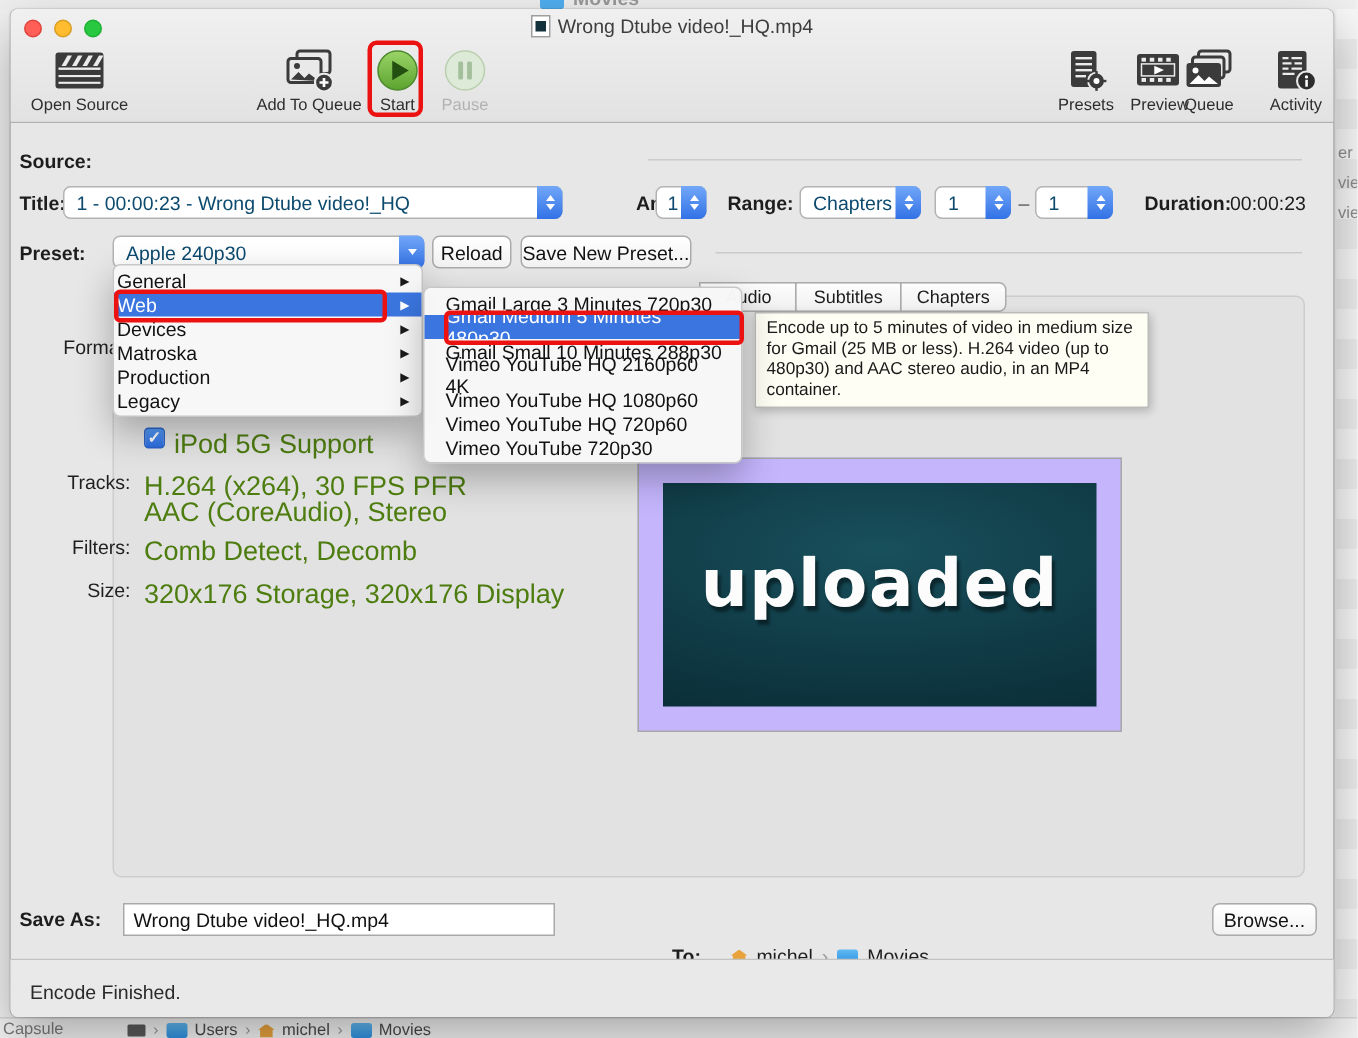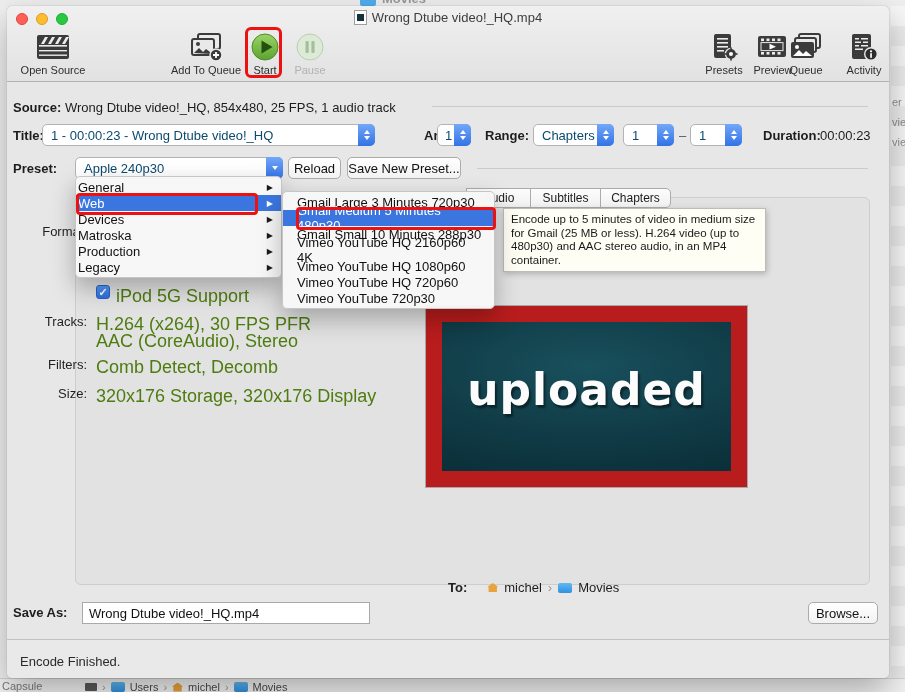--- a/index.html
+++ b/index.html
@@ -68,21 +68,21 @@
               border:1px solid #cdcdcd; border-radius:6px; }
   .tab { position:absolute; top:182px; height:20px; background:linear-gradient(#fdfdfd,#f0f0f0);
          border:1px solid #ababab; font-size:12px; color:#1c1c1c; display:flex; align-items:center; justify-content:center; z-index:2; }
   .gb-label { position:absolute; left:0; width:80px; text-align:right; font-size:13px; color:#1f1f1f; }
   .gb-val { position:absolute; font-size:18px; color:#4d7c0f; }
 
   .checkbox { position:absolute; width:14px; height:14px; border-radius:3px;
               background:linear-gradient(#549af7,#2d6de0); border:1px solid #2a62c8; color:#fff;
               font-size:11px; font-weight:bold; line-height:12px; text-align:center; }
 
-  .preview { position:absolute; left:418px; top:299px; width:323px; height:183px; background:#b91c1c;
+  .preview { position:absolute; left:418px; top:299px; width:323px; height:183px; background:#c4b5fd;
              border:1px solid #a8a8a8; padding:16px; z-index:1; }
   .preview-img { width:100%; height:100%; position:relative;
                  background:radial-gradient(ellipse 120% 90% at 50% 30%, #18505c 0%, #103b46 52%, #092b34 100%); }
   .uploaded { position:absolute; left:0; right:0; top:28%; text-align:center; color:#fcfcfc;
               font-family:"DejaVu Sans", sans-serif; font-weight:bold; font-size:44px; letter-spacing:1px;
               text-shadow:2px 3px 2px rgba(0,0,0,.45); }
 
   .menu { position:absolute; background:rgba(247,247,247,.98); border:1px solid #c6c6c6; border-radius:5px;
           box-shadow:0 10px 24px rgba(0,0,0,.28); padding:2px 0; }
   .menu.lvl1 { left:68px; top:170px; width:207px; z-index:10; }
@@ -94,21 +94,21 @@
   .menu-item.hl .arrow { color:#fff; }
   .rf-web   { left:69px;  top:187px; width:182px; height:22px; z-index:11; border-radius:4px; }
   .rf-gmail { left:289px; top:201px; width:200px; height:23px; z-index:13; border-radius:4px; }
 
   .tooltip { position:absolute; left:496px; top:202px; width:263px; background:#fefef4; border:1px solid #bcbcbc;
              box-shadow:1px 2px 6px rgba(0,0,0,.22); font-size:11.5px; line-height:13.5px; color:#1a1a1a;
              padding:4px 7px; z-index:9; }
 
   .text-input { position:absolute; left:75px; top:596px; width:288px; height:22px; background:#fff;
                 border:1px solid #a9a9a9; font-size:13px; color:#111; padding:0 6px; font-family:"Liberation Sans",sans-serif; }
-  .to-row { position:absolute; left:441px; top:574px; display:flex; align-items:center; gap:6px; font-size:13px; }
+  .to-row { position:absolute; left:441px; top:624px; display:flex; align-items:center; gap:6px; font-size:13px; }
 
   .statusarea { position:absolute; left:0; right:0; top:633px; bottom:0; background:#e9e9e9;
                 border-top:1px solid #c2c2c2; border-radius:0 0 5px 5px; }
   .status-text { position:absolute; left:13px; top:14px; font-size:13px; color:#2a2a2a; }
 </style>
 </head>
 <body>
 
 <div class="desktop">
 
@@ -275,21 +275,20 @@
             <rect x="22.2" y="21.2" width="1.7" height="4.6" fill="#fff"></rect>
           </svg>
         </span>
         <span>Activity</span>
       </div>
 
       <div class="red-frame rf-start"></div>
     </div>
 
     <span class="abs bold" style="left:6px; top:94px;">Source:</span>
-    <span class="abs" style="left:58px; top:94px;">Wrong Dtube video!_HQ, 854x480, 25 FPS, 1 audio track</span>
     <div class="hline" style="left:425px; top:100px; width:436px;"></div>
 
     <span class="abs bold" style="left:6px; top:122px;">Title:</span>
     <div class="popup" style="left:35px; top:118px; width:333px;">
       <span>1 - 00:00:23 - Wrong Dtube video!_HQ</span>
       <span class="cap">
           <span class="car-up"></span>
           <span class="car-down"></span>
         </span>
     </div>

